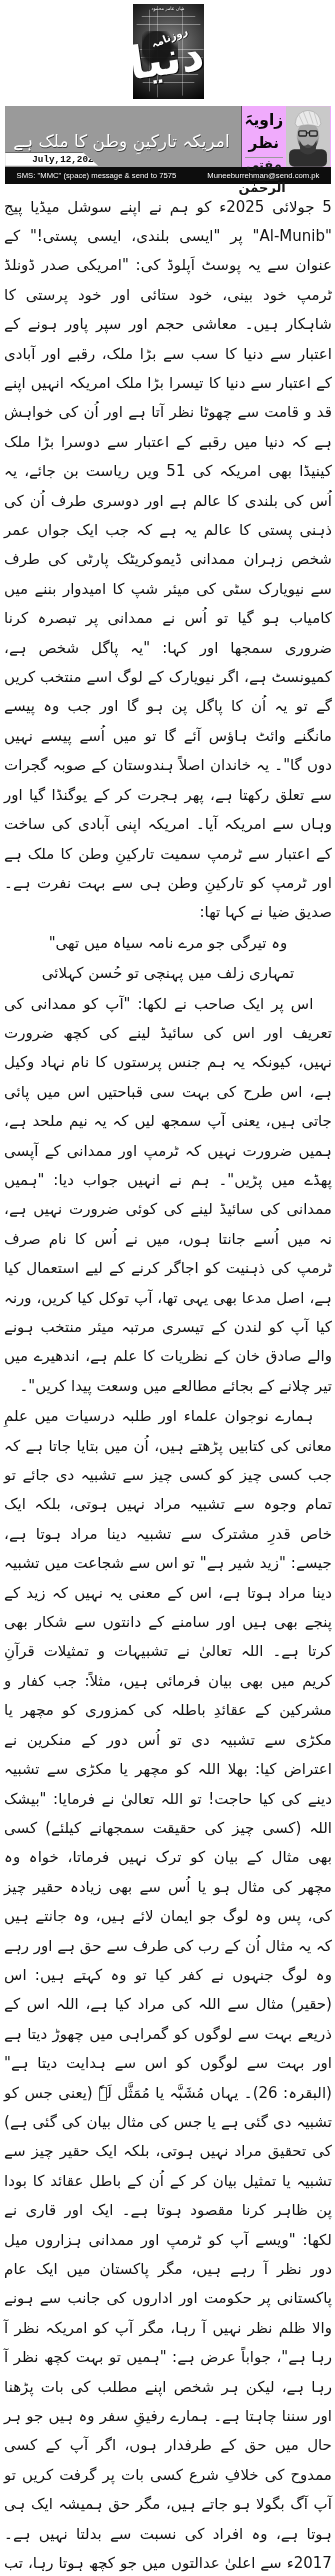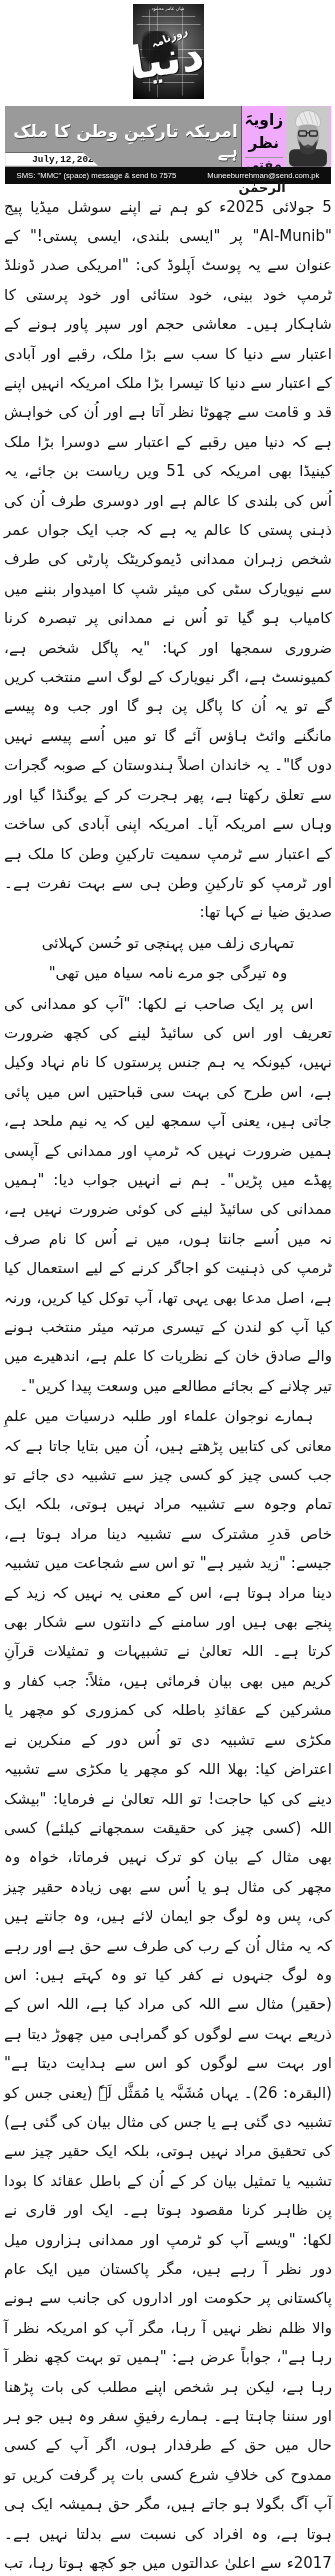--- a/index.html
+++ b/index.html
@@ -27,21 +27,21 @@
         direction:rtl;transform:rotate(-22deg);text-shadow:0.5px 0.5px 0.5px #000;}
   .logo-name{position:absolute;top:30px;left:0;right:0;color:#fff;font-size:45px;line-height:50px;
         font-weight:700;z-index:2;direction:rtl;transform:rotate(-8deg);
         text-shadow:1px 1px 1px #000, -0.5px -0.5px 0 #333;}
 
   
   .banner{margin:4.6px 5.2px 0 5.2px;height:61px;display:flex;direction:ltr;}
   .banner-left{position:relative;flex:1;background:#9a9a9a;border-right:0.5px solid #555;}
   .headline{position:absolute;top:4.1px;left:0;right:3.1px;bottom:17.6px;display:flex;
         align-items:center;justify-content:center;
-        color:#fff;font-size:17px;font-weight:700;direction:rtl;
+        color:#fff;font-size:17px;font-weight:400;direction:rtl;
         text-shadow:0.5px 0.5px 0.5px #3c3c3c;margin-top:24px;}
   .date-chevron{position:absolute;left:0;bottom:0;width:94px;height:14px;background:#fff;
         -webkit-clip-path:polygon(0 0,77px 0,93px 14px,0 14px);
         clip-path:polygon(0 0,77px 0,93px 14px,0 14px);
         border-top:0.5px solid #6a6a6a;}
   .date-text{font-family:Liberation Mono, monospace;font-weight:700;font-size:9.3px;
         color:#0c0c0c;line-height:14px;padding-left:9.3px;text-align:right;}
   .banner-right{width:89px;background:#f0abfc;display:flex;direction:ltr;}
   .column-box{width:44px;padding-top:3.1px;text-align:center;direction:rtl;}
   .column-name{font-size:15.5px;font-weight:700;color:#0a0a0a;line-height:23px;}
@@ -103,21 +103,21 @@
     </div>
   </div>
 
   <div class="contact-bar">
     <span>SMS: "MMC" (space) message &amp; send to 7575</span>
     <span>Muneeburrehman@send.com.pk</span>
   </div>
 
   <div class="article">
     <p>5 جولائی 2025ء کو ہم نے اپنے سوشل میڈیا پیج "Al-Munib" پر "ایسی بلندی، ایسی پستی!" کے عنوان سے یہ پوسٹ اَپلوڈ کی: "امریکی صدر ڈونلڈ ٹرمپ خود بینی، خود ستائی اور خود پرستی کا شاہکار ہیں۔ معاشی حجم اور سپر پاور ہونے کے اعتبار سے دنیا کا سب سے بڑا ملک، رقبے اور آبادی کے اعتبار سے دنیا کا تیسرا بڑا ملک امریکہ انہیں اپنے قد و قامت سے چھوٹا نظر آتا ہے اور اُن کی خواہش ہے کہ دنیا میں رقبے کے اعتبار سے دوسرا بڑا ملک کینیڈا بھی امریکہ کی 51 ویں ریاست بن جائے، یہ اُس کی بلندی کا عالم ہے اور دوسری طرف اُن کی ذہنی پستی کا عالم یہ ہے کہ جب ایک جواں عمر شخص زہران ممدانی ڈیموکریٹک پارٹی کی طرف سے نیویارک سٹی کی میئر شپ کا امیدوار بننے میں کامیاب ہو گیا تو اُس نے ممدانی پر تبصرہ کرنا ضروری سمجھا اور کہا: "یہ پاگل شخص ہے، کمیونسٹ ہے، اگر نیویارک کے لوگ اسے منتخب کریں گے تو یہ اُن کا پاگل پن ہو گا اور جب وہ پیسے مانگنے وائٹ ہاؤس آئے گا تو میں اُسے پیسے نہیں دوں گا"۔ یہ خاندان اصلاً ہندوستان کے صوبہ گجرات سے تعلق رکھتا ہے، پھر ہجرت کر کے یوگنڈا گیا اور وہاں سے امریکہ آیا۔ امریکہ اپنی آبادی کی ساخت کے اعتبار سے ٹرمپ سمیت تارکینِ وطن کا ملک ہے اور ٹرمپ کو تارکینِ وطن ہی سے بہت نفرت ہے۔ صدیق ضیا نے کہا تھا:</p>
+    <p class="verse">وہ تیرگی جو مرے نامہ سیاہ میں تھی"</p>
     <p class="verse">تمہاری زلف میں پہنچی تو حُسن کہلائی</p>
-    <p class="verse">وہ تیرگی جو مرے نامہ سیاہ میں تھی"</p>
     <p class="indent">اس پر ایک صاحب نے لکھا: "آپ کو ممدانی کی تعریف اور اس کی سائیڈ لینے کی کچھ ضرورت نہیں، کیونکہ یہ ہم جنس پرستوں کا نام نہاد وکیل ہے، اس طرح کی بہت سی قباحتیں اس میں پائی جاتی ہیں، یعنی آپ سمجھ لیں کہ یہ نیم ملحد ہے، ہمیں ضرورت نہیں کہ ٹرمپ اور ممدانی کے آپسی پھڈے میں پڑیں"۔ ہم نے انہیں جواب دیا: "ہمیں ممدانی کی سائیڈ لینے کی کوئی ضرورت نہیں ہے، نہ میں اُسے جانتا ہوں، میں نے اُس کا نام صرف ٹرمپ کی ذہنیت کو اجاگر کرنے کے لیے استعمال کیا ہے، اصل مدعا بھی یہی تھا، آپ توکل کیا کریں، ورنہ کیا آپ کو لندن کے تیسری مرتبہ میئر منتخب ہونے والے صادق خان کے نظریات کا علم ہے، اندھیرے میں تیر چلانے کے بجائے مطالعے میں وسعت پیدا کریں"۔</p>
     <p class="indent">ہمارے نوجوان علماء اور طلبہ درسیات میں علمِ معانی کی کتابیں پڑھتے ہیں، اُن میں بتایا جاتا ہے کہ جب کسی چیز کو کسی چیز سے تشبیہ دی جائے تو تمام وجوہ سے تشبیہ مراد نہیں ہوتی، بلکہ ایک خاص قدرِ مشترک سے تشبیہ دینا مراد ہوتا ہے، جیسے: "زید شیر ہے" تو اس سے شجاعت میں تشبیہ دینا مراد ہوتا ہے، اس کے معنی یہ نہیں کہ زید کے پنجے بھی ہیں اور سامنے کے دانتوں سے شکار بھی کرتا ہے۔ اللہ تعالیٰ نے تشبیہات و تمثیلات قرآنِ کریم میں بھی بیان فرمائی ہیں، مثلاً: جب کفار و مشرکین کے عقائدِ باطلہ کی کمزوری کو مچھر یا مکڑی سے تشبیہ دی تو اُس دور کے منکرین نے اعتراض کیا: بھلا اللہ کو مچھر یا مکڑی سے تشبیہ دینے کی کیا حاجت! تو اللہ تعالیٰ نے فرمایا: "بیشک اللہ (کسی چیز کی حقیقت سمجھانے کیلئے) کسی بھی مثال کے بیان کو ترک نہیں فرماتا، خواہ وہ مچھر کی مثال ہو یا اُس سے بھی زیادہ حقیر چیز کی، پس وہ لوگ جو ایمان لائے ہیں، وہ جانتے ہیں کہ یہ مثال اُن کے رب کی طرف سے حق ہے اور رہے وہ لوگ جنہوں نے کفر کیا تو وہ کہتے ہیں: اس (حقیر) مثال سے اللہ کی مراد کیا ہے، اللہ اس کے ذریعے بہت سے لوگوں کو گمراہی میں چھوڑ دیتا ہے اور بہت سے لوگوں کو اس سے ہدایت دیتا ہے" (البقرہ: 26)۔ یہاں مُشَبَّہ یا مُمَثَّل لَہٗ (یعنی جس کو تشبیہ دی گئی ہے یا جس کی مثال بیان کی گئی ہے) کی تحقیق مراد نہیں ہوتی، بلکہ ایک حقیر چیز سے تشبیہ یا تمثیل بیان کر کے اُن کے باطل عقائد کا بودا پن ظاہر کرنا مقصود ہوتا ہے۔ ایک اور قاری نے لکھا: "ویسے آپ کو ٹرمپ اور ممدانی ہزاروں میل دور نظر آ رہے ہیں، مگر پاکستان میں ایک عام پاکستانی پر حکومت اور اداروں کی جانب سے ہونے والا ظلم نظر نہیں آ رہا، مگر آپ کو امریکہ نظر آ رہا ہے"، جواباً عرض ہے: "ہمیں تو بہت کچھ نظر آ رہا ہے، لیکن ہر شخص اپنے مطلب کی بات پڑھنا اور سننا چاہتا ہے۔ ہمارے رفیقِ سفر وہ ہیں جو ہر حال میں حق کے طرفدار ہوں، اگر آپ کے کسی ممدوح کی خلافِ شرع کسی بات پر گرفت کریں تو آپ آگ بگولا ہو جاتے ہیں، مگر حق ہمیشہ ایک ہی ہوتا ہے، وہ افراد کی نسبت سے بدلتا نہیں ہے۔ 2017ء سے اعلیٰ عدالتوں میں جو کچھ ہوتا رہا، تب تو آپ کو پسند تھا، اب ناپسند ہو گیا ہے، لہٰذا یہ آپ کا مسئلہ ہے، ہمارے نزدیک جو غلط ہے، وہ کل بھی غلط تھا اور آج بھی غلط ہے، آپ حضرات کا طرزِ عمل اس شعر کا مصداق ہے:</p>
 
   </div>
 
 </div>
 
 
 </body></html>

